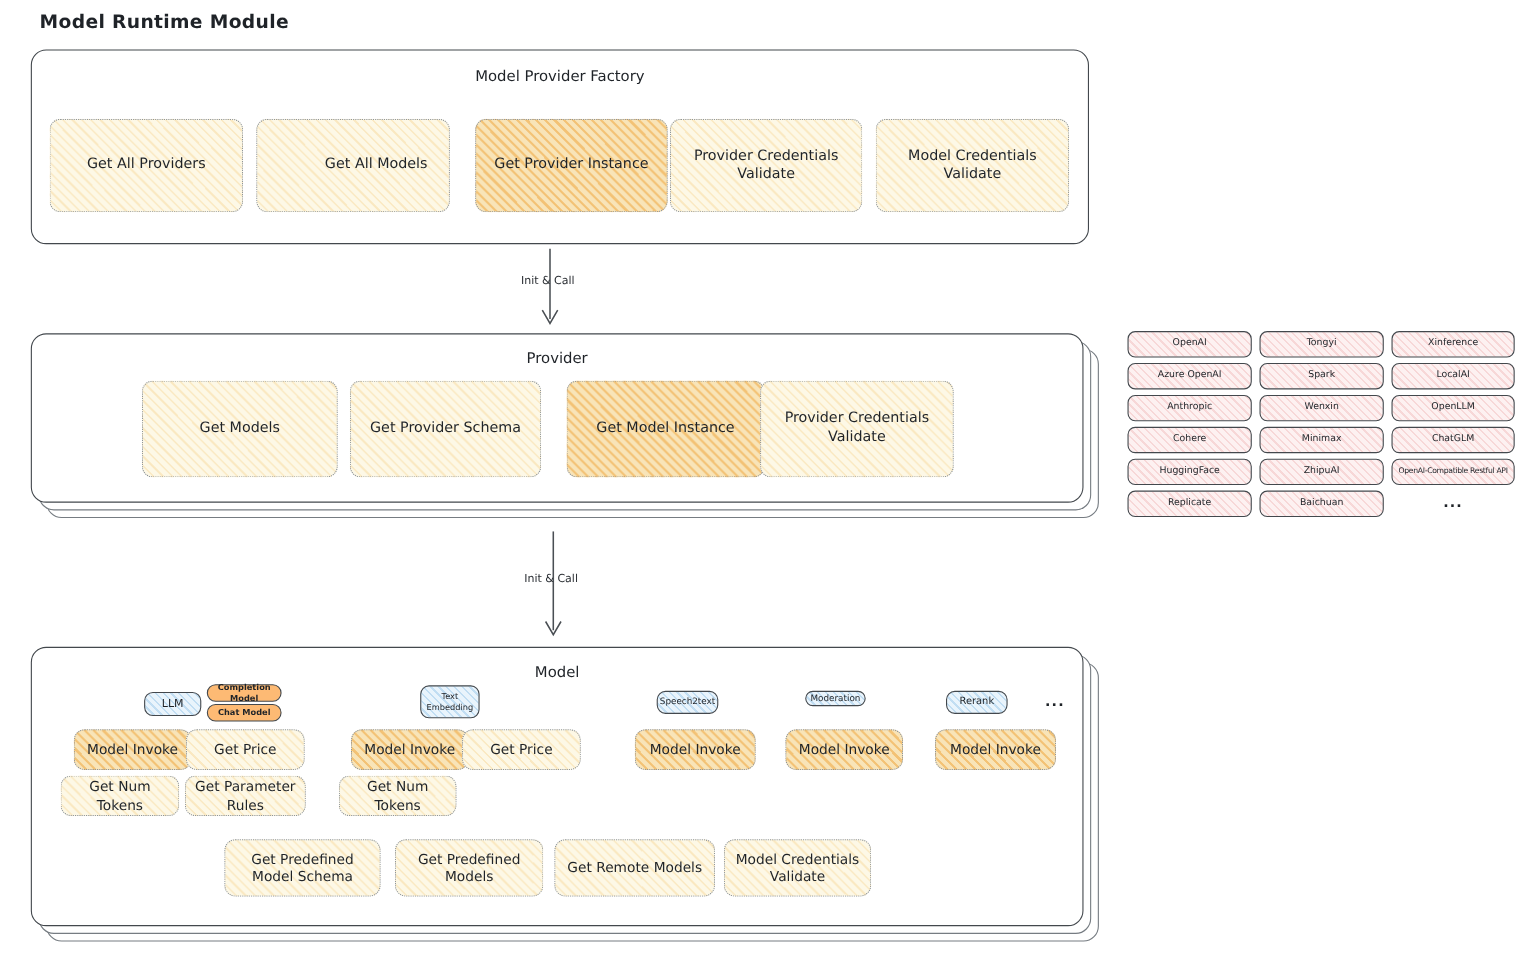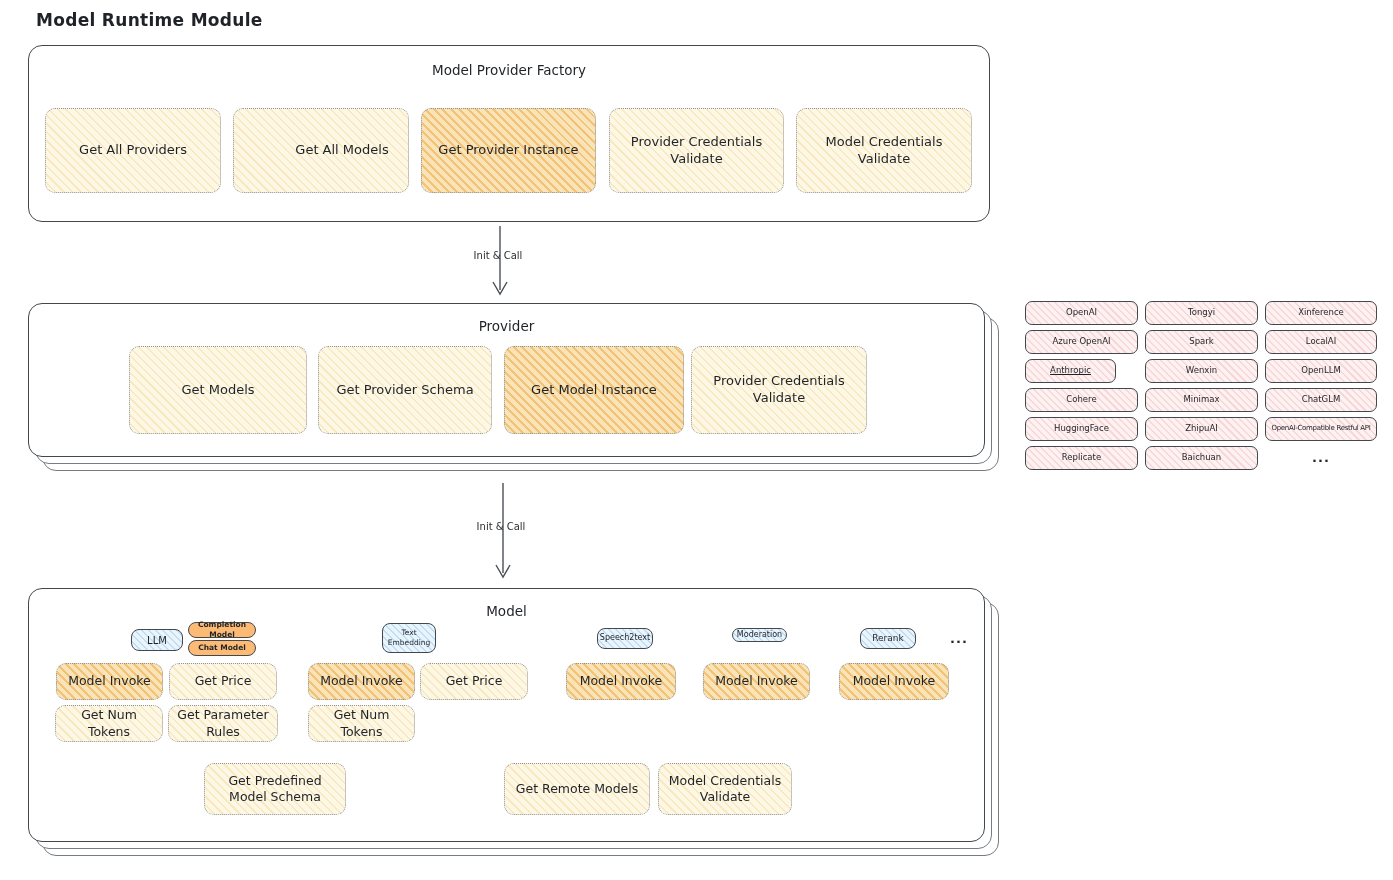--- a/index.html
+++ b/index.html
@@ -11,21 +11,21 @@
   .page-title{font-size:17px;font-weight:700;letter-spacing:.3px;}
   .container{position:absolute;background:#fff;border:1.6px solid #43484d;border-radius:14px;}
   .shadow{position:absolute;background:#fff;border:1.5px solid #767c82;border-radius:14px;}
   .container-title{position:absolute;left:0;width:100%;text-align:center;font-size:13.5px;}
   .node{
     position:absolute;display:flex;align-items:center;justify-content:center;
     text-align:center;border-radius:10px;line-height:1.3;padding:2px 6px;box-sizing:border-box;
   }
   .dotted{border:1.6px dotted #8d949b;}
   .cream{background:repeating-linear-gradient(45deg, rgba(243,195,105,0.30) 0px 1.5px, rgba(0,0,0,0) 1.5px 6px), #fdf8e6;}
-  .hl{background:repeating-linear-gradient(45deg, rgba(238,160,50,0.50) 0px 2px, rgba(0,0,0,0) 2px 6px), #f8e4b8;}
+  .hl{background:repeating-linear-gradient(45deg, rgba(238,160,50,0.50) 0px 2px, rgba(0,0,0,0) 2px 6px), #f8e4b8;margin-left:11px;}
   .pink{background:repeating-linear-gradient(45deg, rgba(230,140,140,0.25) 0px 1.5px, rgba(0,0,0,0) 1.5px 5px), #fdf1f1;border:1.2px solid #43484d;border-radius:7px;font-size:8.5px;padding:1px 3px;}
   .blue{background:repeating-linear-gradient(45deg, rgba(120,180,225,0.35) 0px 1.5px, rgba(0,0,0,0) 1.5px 5px), #e9f4fc;border:1.2px solid #43484d;border-radius:8px;}
   .whitebadge{background:#fdba74;border:1.2px solid #43484d;border-radius:8px;font-weight:bold;}
   .f13{font-size:13px;} .f12{font-size:12.5px;} .f10{font-size:10px;}
   .f8{font-size:8px;} .f75{font-size:7.5px;} .f7{font-size:7px;letter-spacing:-0.3px;white-space:nowrap;}
   .f9{font-size:9px;}
   .arrow-label{position:absolute;width:80px;text-align:center;font-size:10px;color:#2a2e33;}
   .dots{font-size:13px;font-weight:700;letter-spacing:1px;border:none;background:none;}
 </style>
 </head>
@@ -61,21 +61,21 @@
   </div>
 
   <div class="node pink" style="left:1025px;top:301px;width:113px;height:24px;">OpenAI</div>
   <div class="node pink" style="left:1145px;top:301px;width:113px;height:24px;">Tongyi</div>
   <div class="node pink" style="left:1265px;top:301px;width:112px;height:24px;">Xinference</div>
 
   <div class="node pink" style="left:1025px;top:330px;width:113px;height:24px;">Azure OpenAI</div>
   <div class="node pink" style="left:1145px;top:330px;width:113px;height:24px;">Spark</div>
   <div class="node pink" style="left:1265px;top:330px;width:112px;height:24px;">LocalAI</div>
 
-  <div class="node pink" style="left:1025px;top:359px;width:91px;height:24px;text-decoration:underline;">Anthropic</div>
+  <div class="node pink" style="left:1025px;top:359px;width:113px;height:24px;">Anthropic</div>
   <div class="node pink" style="left:1145px;top:359px;width:113px;height:24px;">Wenxin</div>
   <div class="node pink" style="left:1265px;top:359px;width:112px;height:24px;">OpenLLM</div>
 
   <div class="node pink" style="left:1025px;top:388px;width:113px;height:24px;">Cohere</div>
   <div class="node pink" style="left:1145px;top:388px;width:113px;height:24px;">Minimax</div>
   <div class="node pink" style="left:1265px;top:388px;width:112px;height:24px;">ChatGLM</div>
 
   <div class="node pink" style="left:1025px;top:417px;width:113px;height:24px;">HuggingFace</div>
   <div class="node pink" style="left:1145px;top:417px;width:113px;height:24px;">ZhipuAI</div>
   <div class="node pink f7" style="left:1265px;top:417px;width:112px;height:24px;">OpenAI-Compatible Restful API</div>
@@ -110,17 +110,18 @@
     <div class="node dotted cream f12" style="left:391px;top:74px;width:108px;height:37px;">Get Price</div>
     <div class="node dotted hl f12" style="left:537px;top:74px;width:110px;height:37px;">Model Invoke</div>
     <div class="node dotted hl f12" style="left:674px;top:74px;width:107px;height:37px;">Model Invoke</div>
     <div class="node dotted hl f12" style="left:810px;top:74px;width:110px;height:37px;">Model Invoke</div>
 
     <div class="node dotted cream f12" style="left:26px;top:116px;width:108px;height:37px;">Get Num Tokens</div>
     <div class="node dotted cream f12" style="left:139px;top:116px;width:110px;height:37px;">Get Parameter Rules</div>
     <div class="node dotted cream f12" style="left:279px;top:116px;width:107px;height:37px;">Get Num Tokens</div>
 
     <div class="node dotted cream f12" style="left:175px;top:174px;width:142px;height:52px;">Get Predefined Model Schema</div>
+    <div class="node dotted cream f12" style="left:330px;top:174px;width:135px;height:52px;">Get Predefined Models</div>
     <div class="node dotted cream f12" style="left:475px;top:174px;width:146px;height:52px;">Get Remote Models</div>
     <div class="node dotted cream f12" style="left:629px;top:174px;width:134px;height:52px;">Model Credentials Validate</div>
   </div>
 
 </div>
 
 </body></html>

